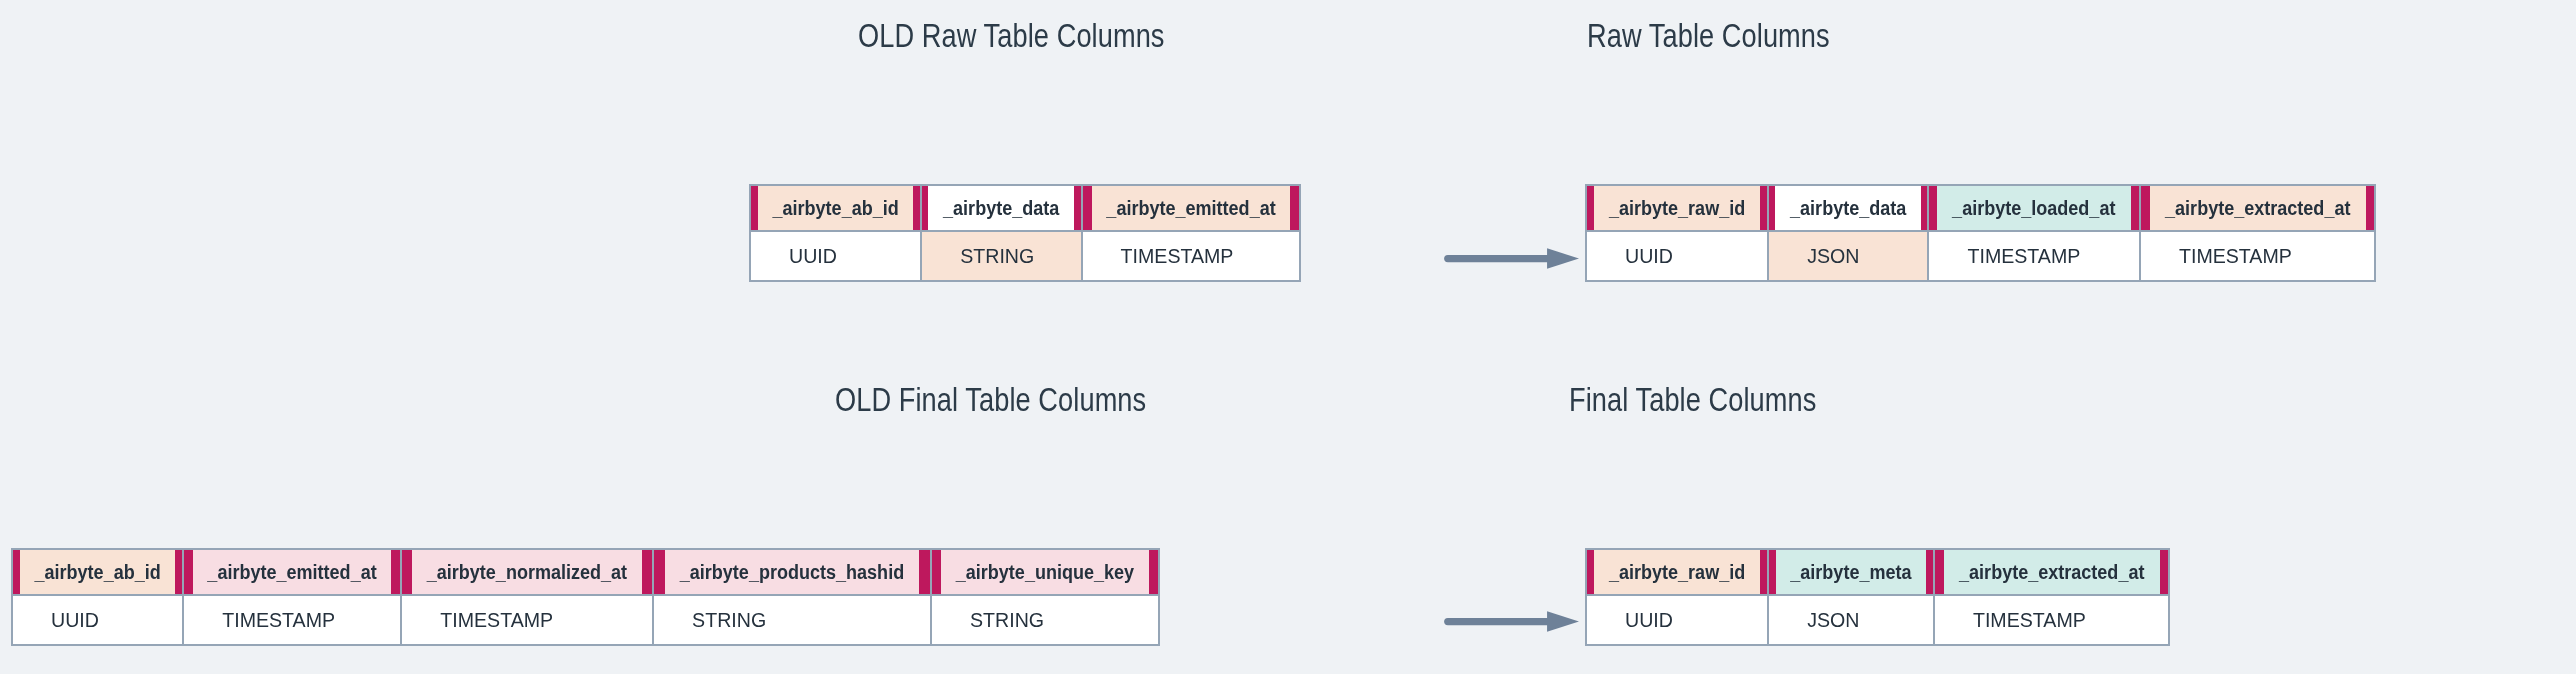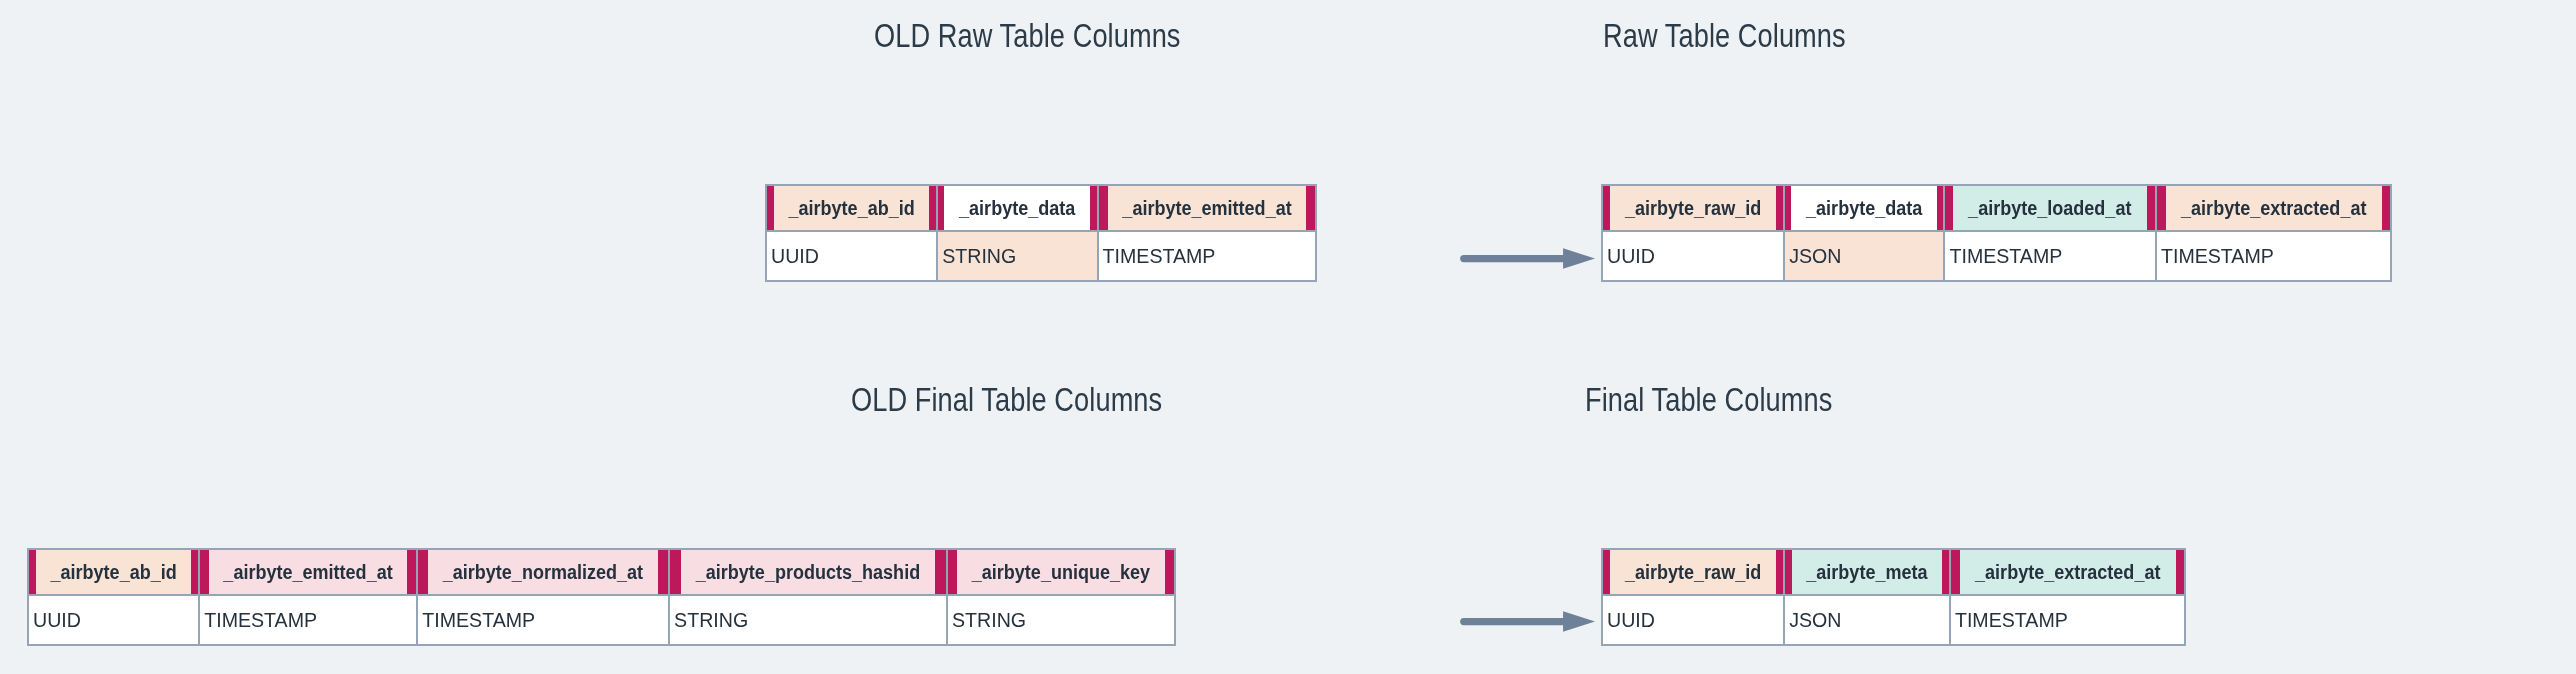--- a/index.html
+++ b/index.html
@@ -4,21 +4,21 @@
 <style>
   html,body{margin:0;padding:0;}
   body{
     width:2576px;height:675px;
     background:#eff2f5;
     font-family:"Liberation Sans", sans-serif;
     color:#2b3a47;
     position:relative;
     overflow:hidden;
   }
-  .stage{position:absolute;inset:0;margin-left:16px;}
+  .stage{position:absolute;inset:0;}
 
   
   .title{
     position:absolute;
     font-family:"Liberation Sans", sans-serif;
     font-size:34px;
     font-weight:400;
     letter-spacing:0.1px;
     color:#2c3b48;
     white-space:nowrap;
@@ -48,21 +48,21 @@
     font-size:19.6px;
     font-weight:700;
     text-align:center;
     transform:scaleX(0.92);
   }
   .tbl tr.body td{
     height:48px;
     font-size:19.6px;
     font-weight:400;
     text-align:left;
-    padding-left:4px;
+    padding-left:38px;
   }
   .bg-peach{background:#f9e3d5 !important;}
   .bg-teal {background:#d2ece8 !important;}
   .bg-pink {background:#f8dde3 !important;}
   .bg-white{background:#ffffff !important;}
 
   
   #tbl-old-raw   {left:749px; top:184px;}
   #tbl-new-raw   {left:1585px; top:184px;}
   #tbl-old-final {left:11px;   top:548px;}

